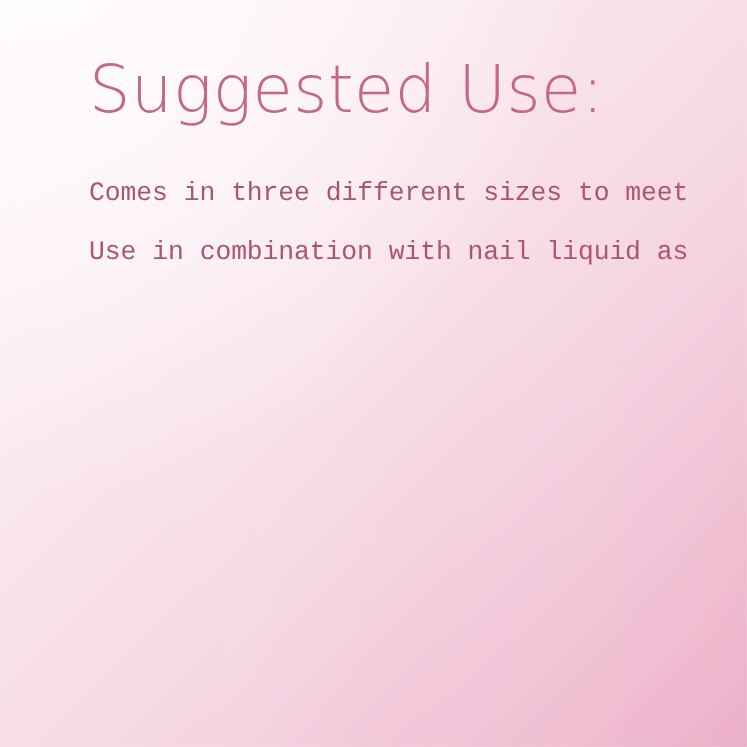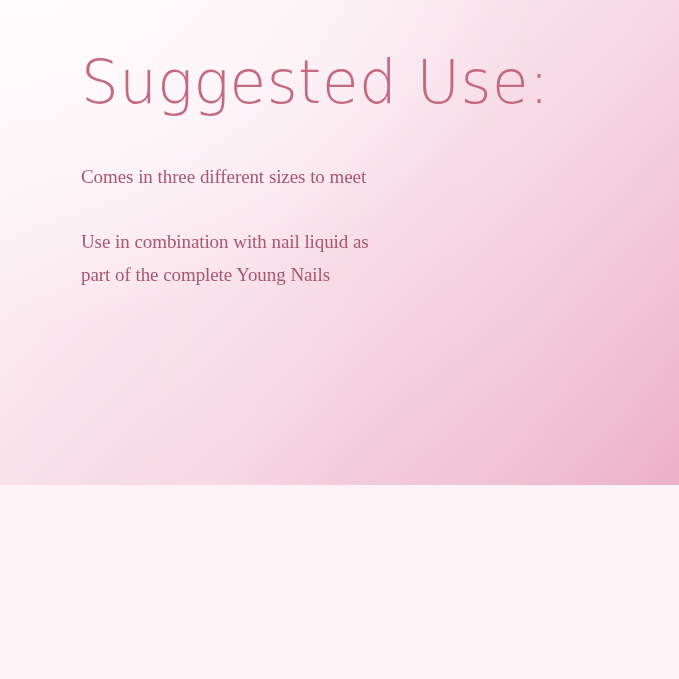--- a/index.html
+++ b/index.html
@@ -11,21 +11,21 @@
     width: 679px;
     height: 679px;
     overflow: hidden;
     font-family: "Liberation Sans", sans-serif;
     background: #fdf3f6;
   }
 
   #card {
     position: relative;
     width: 679px;
-    height: 485px;
+    height: 679px;
     box-sizing: border-box;
     overflow: hidden;
     
     background:
       linear-gradient(135deg,
         #fdf4f7 0%,
         #fcf0f4 14%,
         #fae8ef 30%,
         #f8dfe9 46%,
         #f6d6e3 60%,
@@ -92,31 +92,31 @@
   .body-block {
     position: absolute;
     left: 0;
     top: 160px;
     width: 500px;
   }
 
   .para {
     margin: 0 0 0 0;
     padding: 0;
-    font-family: Liberation Serif, serif;
+    font-family: Liberation Mono, monospace;
     font-weight: 400;
-    font-size: 19px;
+    font-size: 24px;
     line-height: 33.5px;
     color: #a9576e;
     letter-spacing: -0.1px;
     word-spacing: 0.2px;
   }
 
   .para + .para {
-    margin-top: 31px;
+    margin-top: 19px;
   }
 
   .para .ln {
     display: block;
     white-space: nowrap;
   }
 </style>
 </head>
 <body>
 
@@ -127,18 +127,17 @@
     <h1 class="heading">Suggested Use:</h1>
 
     <div class="body-block">
 
       <p class="para">
         <span class="ln">Comes in three different sizes to meet</span>
       </p>
 
       <p class="para">
         <span class="ln">Use in combination with nail liquid as</span>
-        <span class="ln">part of the complete Young Nails</span>
       </p>
 
     </div>
   </div>
 </div>
 
 </body></html>

